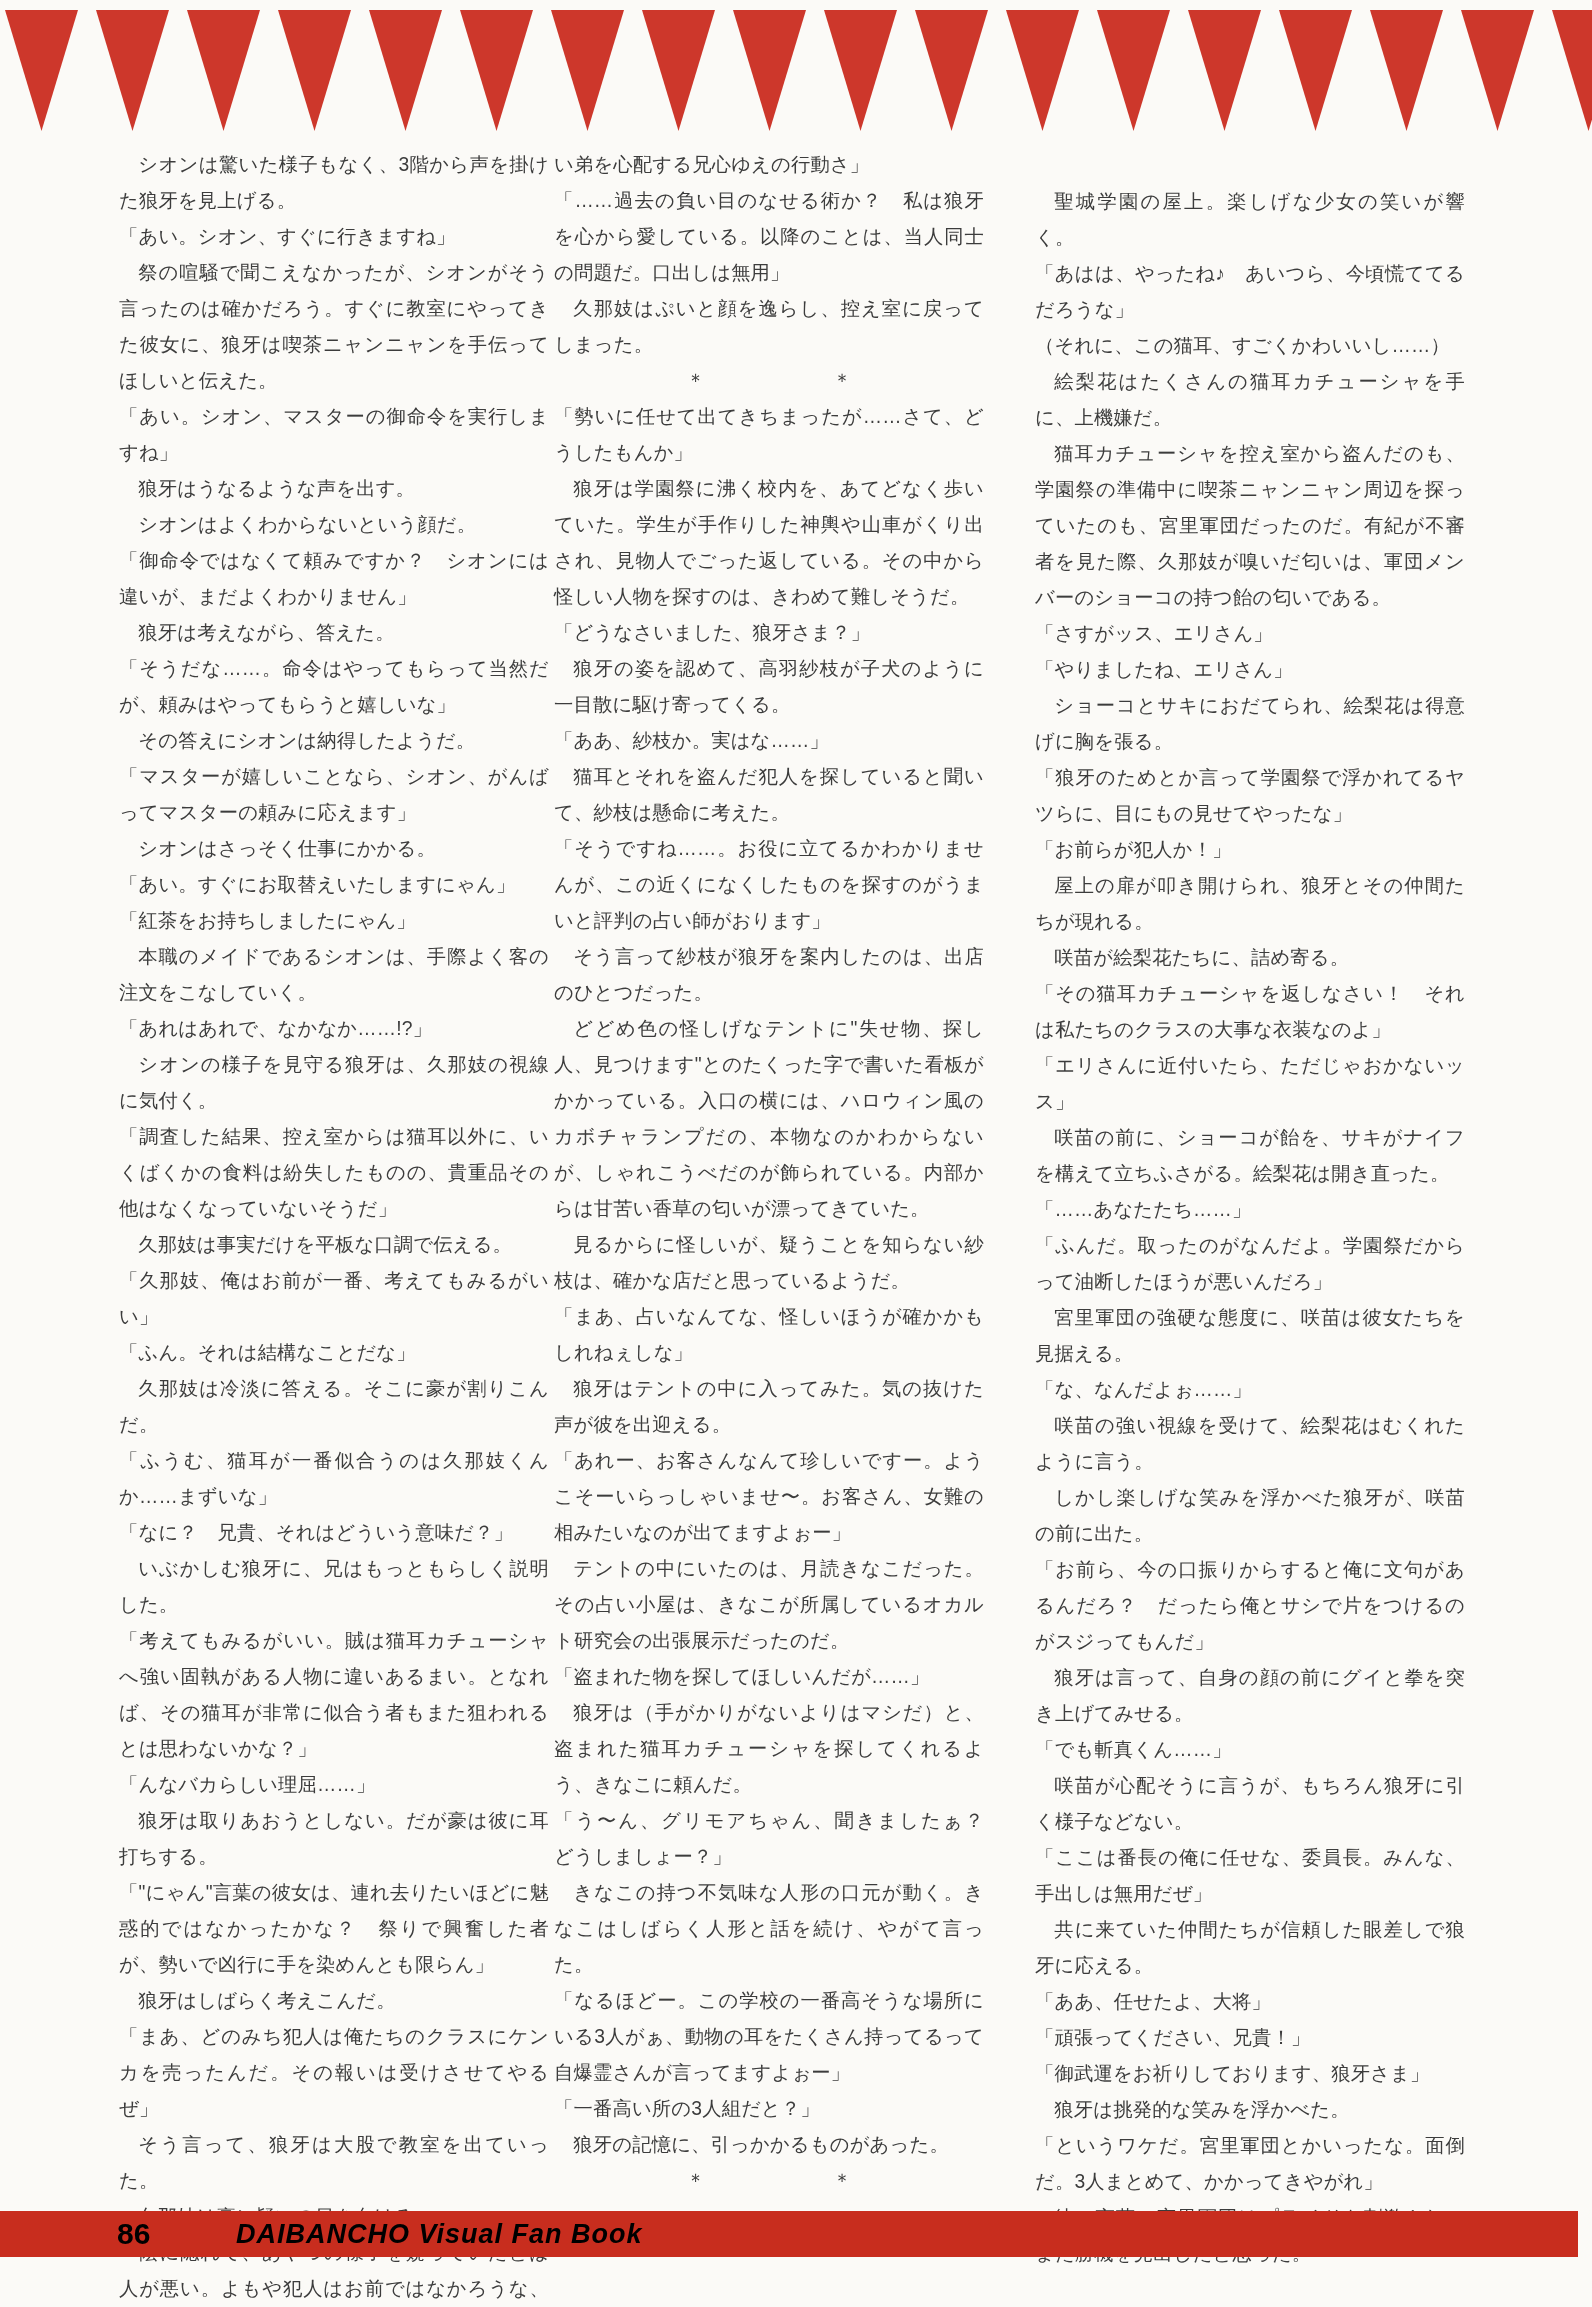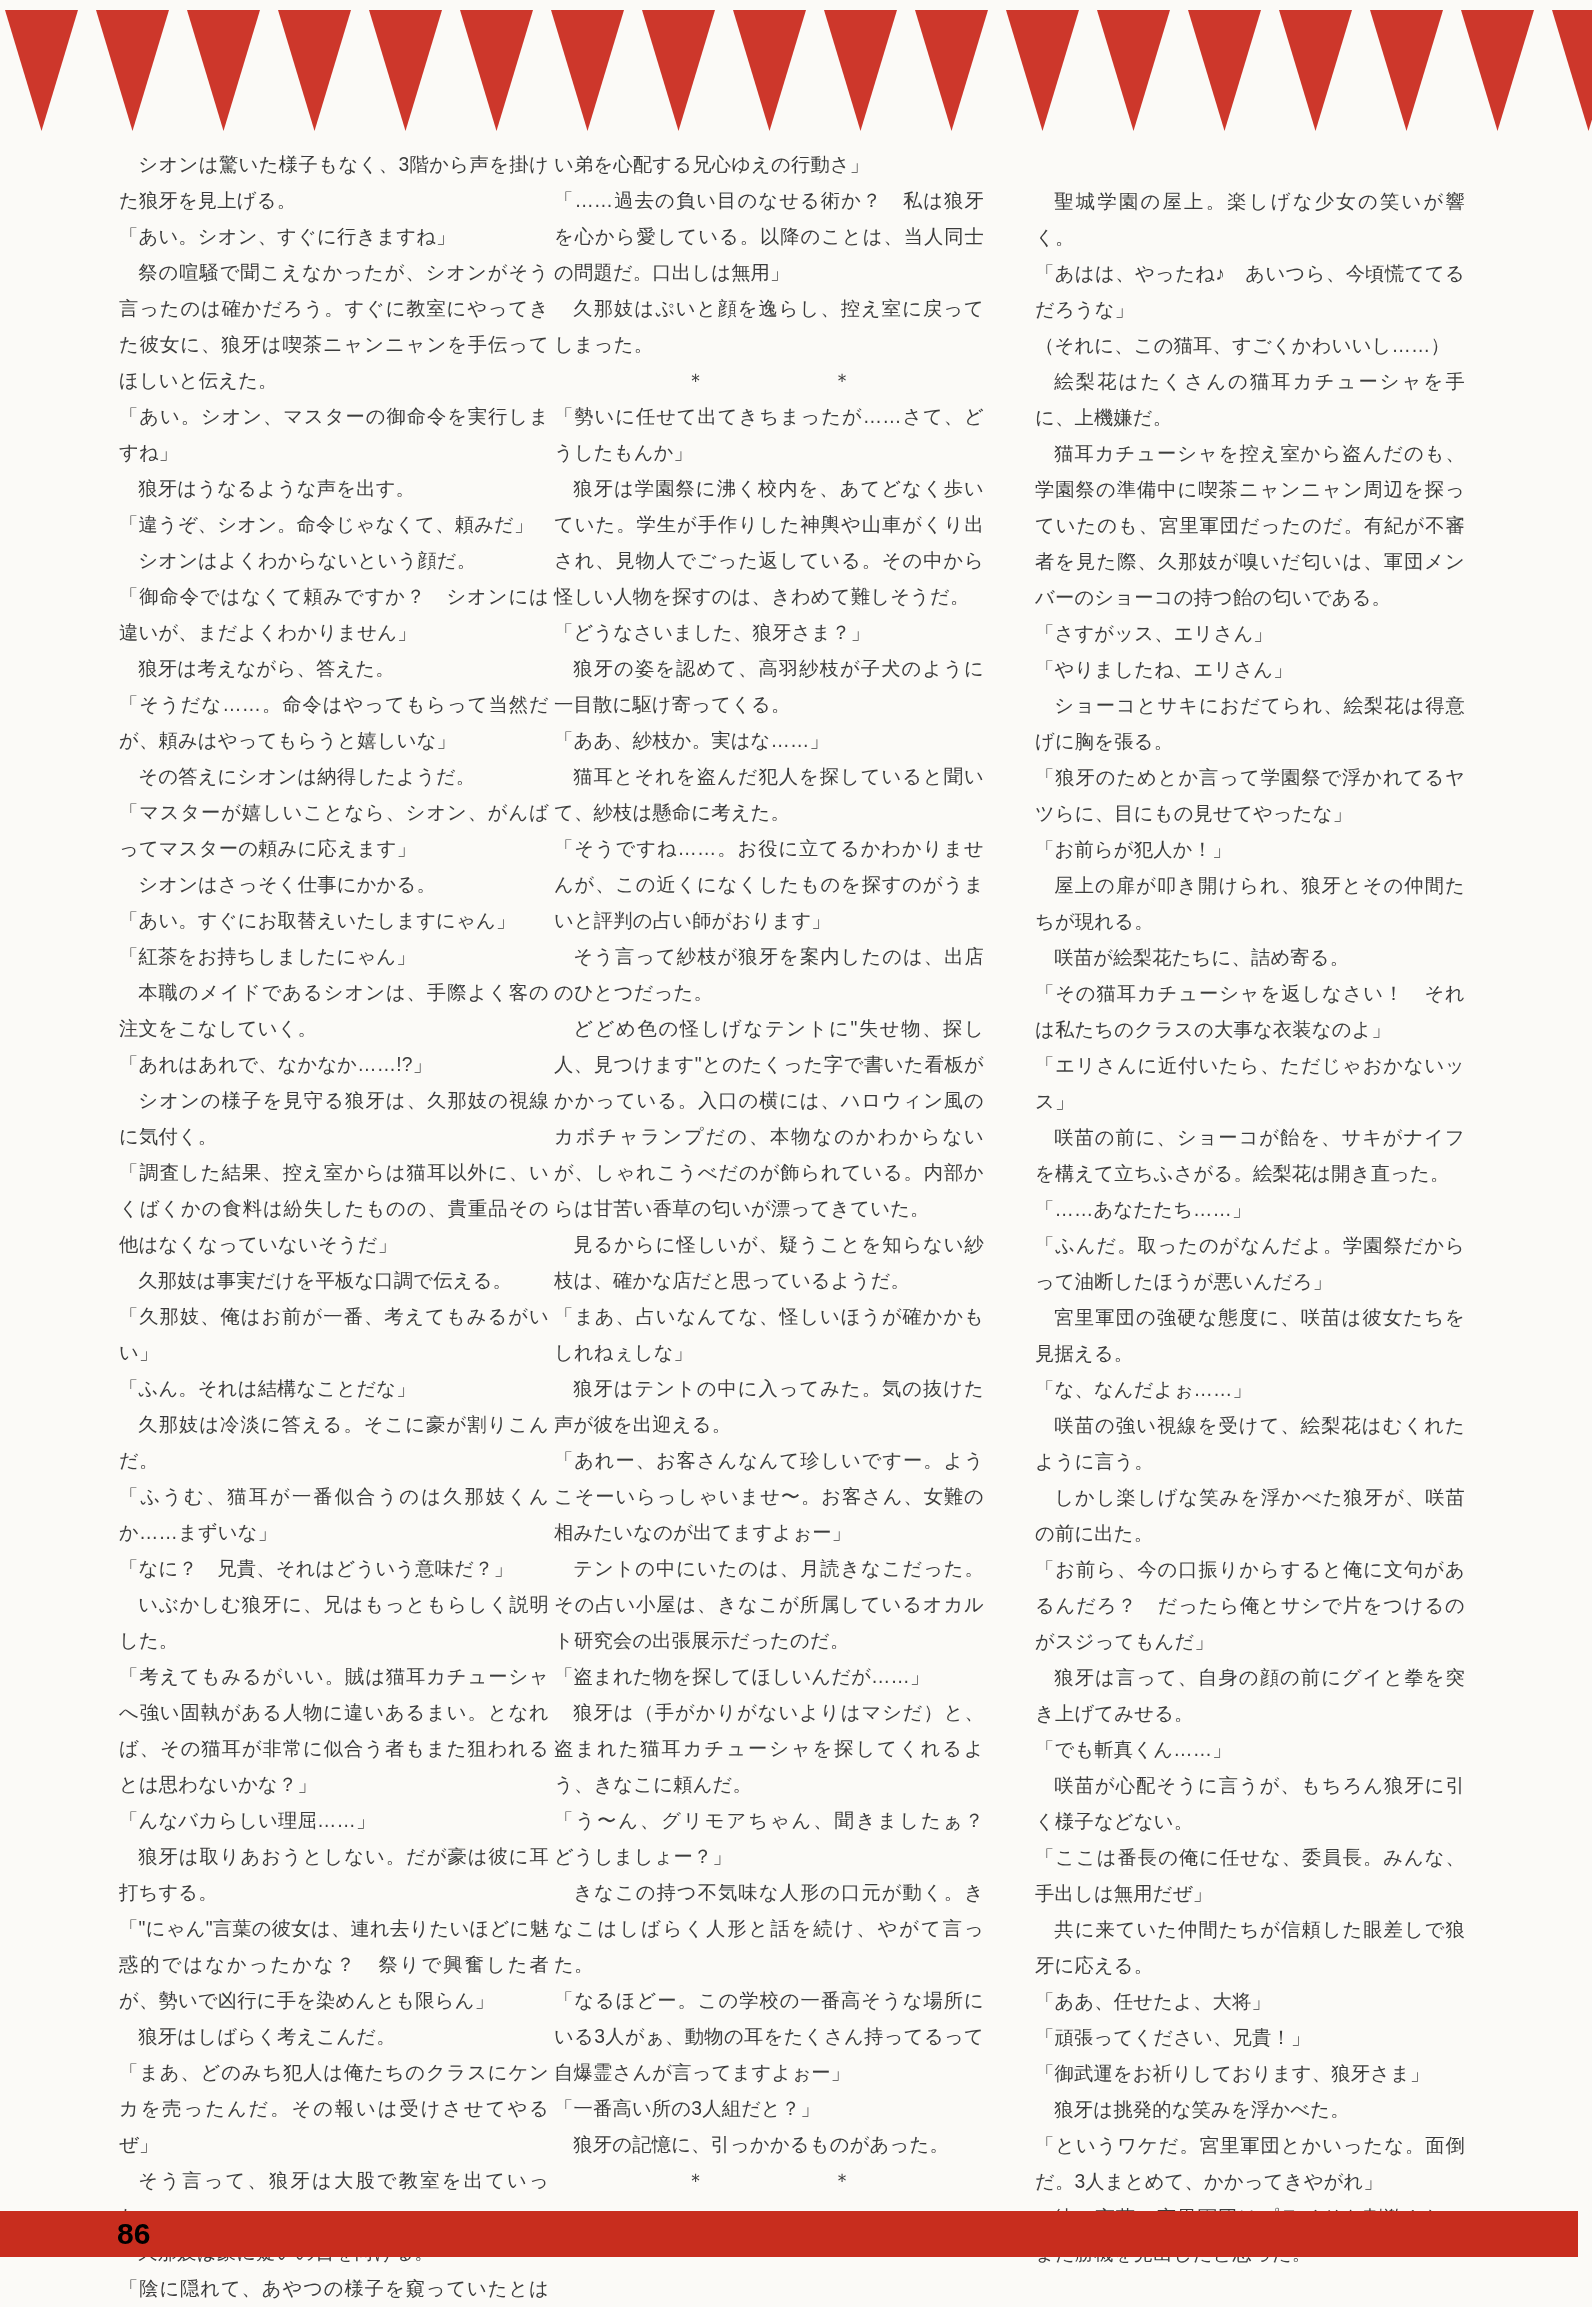--- a/index.html
+++ b/index.html
@@ -71,21 +71,20 @@
     <div class="pennant"></div>
     <div class="pennant"></div>
   </div>
 
 <div class="column col1">
     <p class="narr">シオンは驚いた様子もなく、3階から声を掛けた狼牙を見上げる。</p>
     <p class="dial">「あい。シオン、すぐに行きますね」</p>
     <p class="narr">祭の喧騒で聞こえなかったが、シオンがそう言ったのは確かだろう。すぐに教室にやってきた彼女に、狼牙は喫茶ニャンニャンを手伝ってほしいと伝えた。</p>
     <p class="dial">「あい。シオン、マスターの御命令を実行しますね」</p>
     <p class="narr">狼牙はうなるような声を出す。</p>
-    <p class="dial">「違うぞ、シオン。命令じゃなくて、頼みだ」</p>
     <p class="narr">シオンはよくわからないという顔だ。</p>
     <p class="dial">「御命令ではなくて頼みですか？　シオンには違いが、まだよくわかりません」</p>
     <p class="narr">狼牙は考えながら、答えた。</p>
     <p class="dial">「そうだな……。命令はやってもらって当然だが、頼みはやってもらうと嬉しいな」</p>
     <p class="narr">その答えにシオンは納得したようだ。</p>
     <p class="dial">「マスターが嬉しいことなら、シオン、がんばってマスターの頼みに応えます」</p>
     <p class="narr">シオンはさっそく仕事にかかる。</p>
     <p class="dial">「あい。すぐにお取替えいたしますにゃん」</p>
     <p class="dial">「紅茶をお持ちしましたにゃん」</p>
     <p class="narr">本職のメイドであるシオンは、手際よく客の注文をこなしていく。</p>
@@ -174,14 +173,15 @@
     <p class="dial">「ああ、任せたよ、大将」</p>
     <p class="dial">「頑張ってください、兄貴！」</p>
     <p class="dial">「御武運をお祈りしております、狼牙さま」</p>
     <p class="narr">狼牙は挑発的な笑みを浮かべた。</p>
     <p class="dial">「というワケだ。宮里軍団とかいったな。面倒だ。3人まとめて、かかってきやがれ」</p>
     <p class="narr">彼の言葉に宮里軍団はプライドを刺激され、また勝機を見出したと思った。</p>
   </div>
 
 <div class="footer-bar">
   <span class="page-num">86</span>
+  <span class="book-title">DAIBANCHO  Visual Fan Book</span>
 </div>
 
 
 </body></html>

